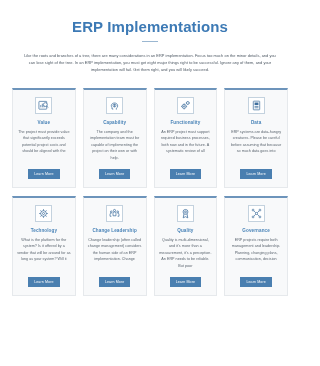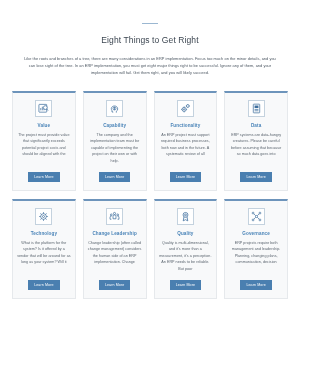--- a/index.html
+++ b/index.html
@@ -124,22 +124,22 @@
     letter-spacing: 0.1px;
     white-space: nowrap;
   }
 </style>
 </head>
 <body>
 
 <div class="page">
 
   <div class="header">
+    <div class="page-title">ERP Implementations</div>
     <div class="title-divider"></div>
-    <div class="subtitle">Eight Things to Get Right</div>
     <div class="intro">Like the roots and branches of a tree, there are many considerations in an ERP implementation. Focus too much on the minor details, and you can lose sight of the tree. In an ERP implementation, you must get eight major things right to be successful. Ignore any of them, and your implementation will fail. Get them right, and you will likely succeed.</div>
   </div>
 
   <div class="grid row-one">
 
     <div class="card">
       <div class="card-icon">
         <svg width="11" height="11" viewBox="0 0 24 24" fill="none" stroke="#3f6f9e" stroke-width="1.6">
           <rect x="2" y="3" width="17" height="17" rx="1"></rect>
           <line x1="6" y1="16" x2="6" y2="11"></line>

